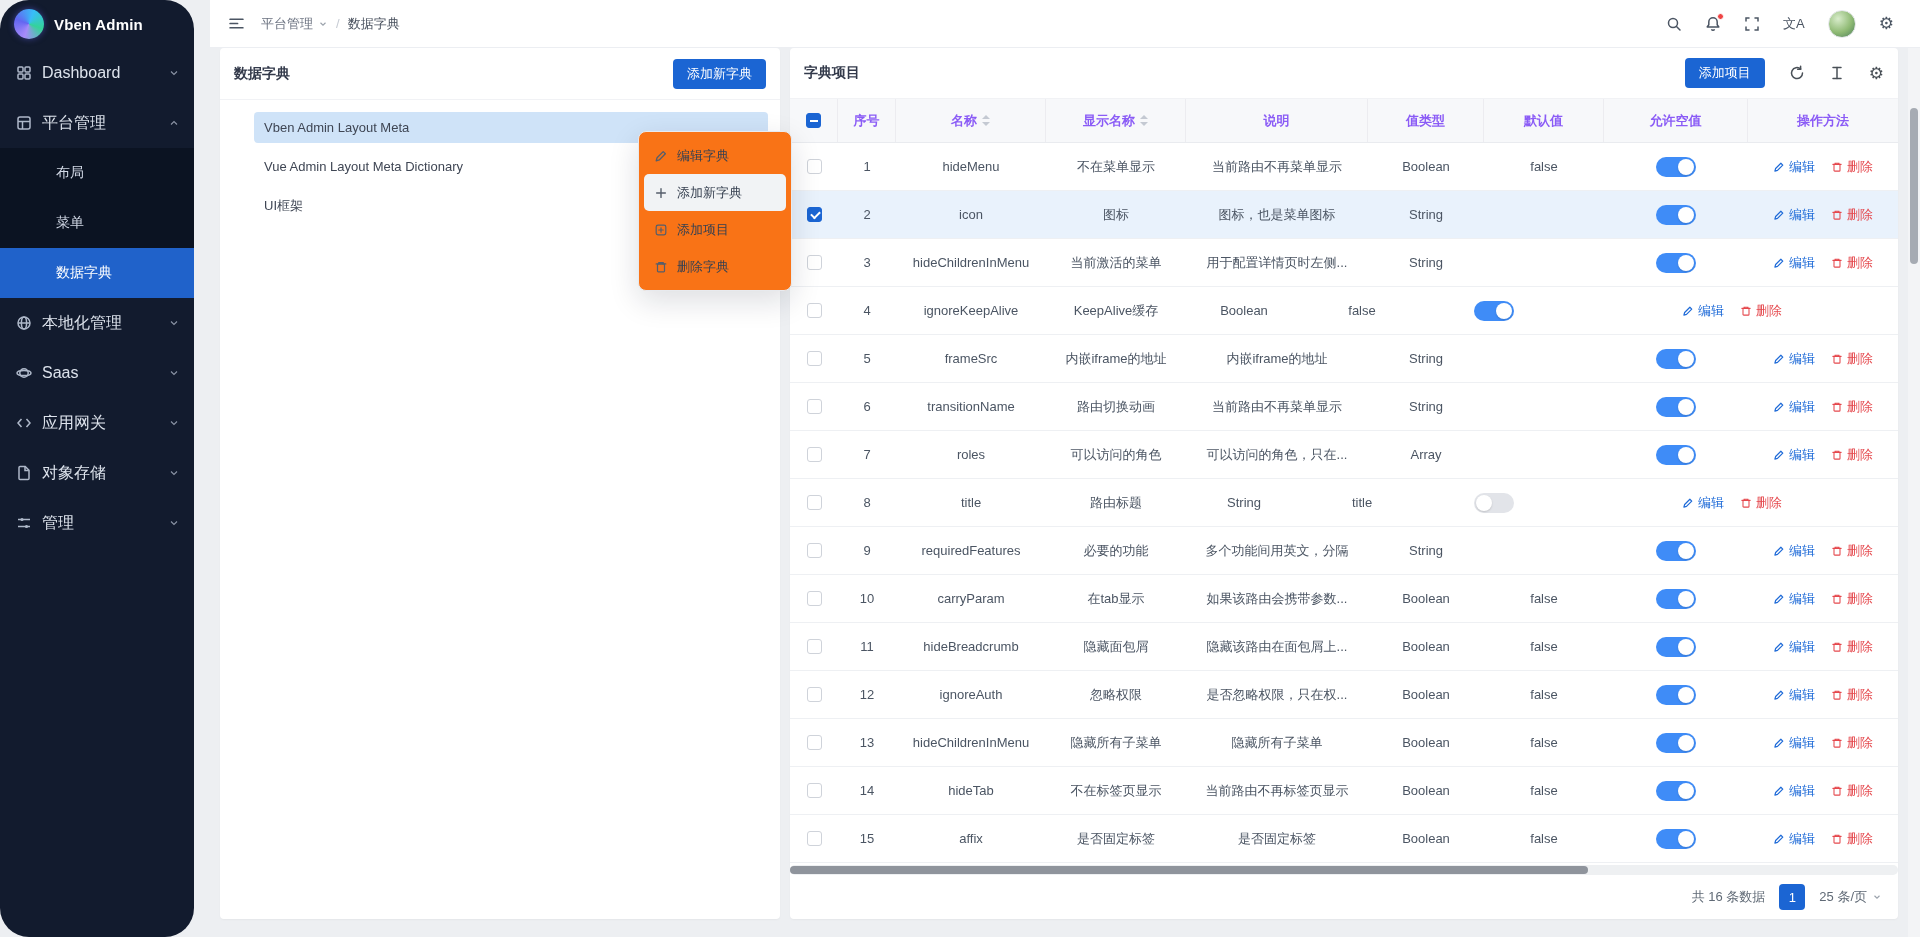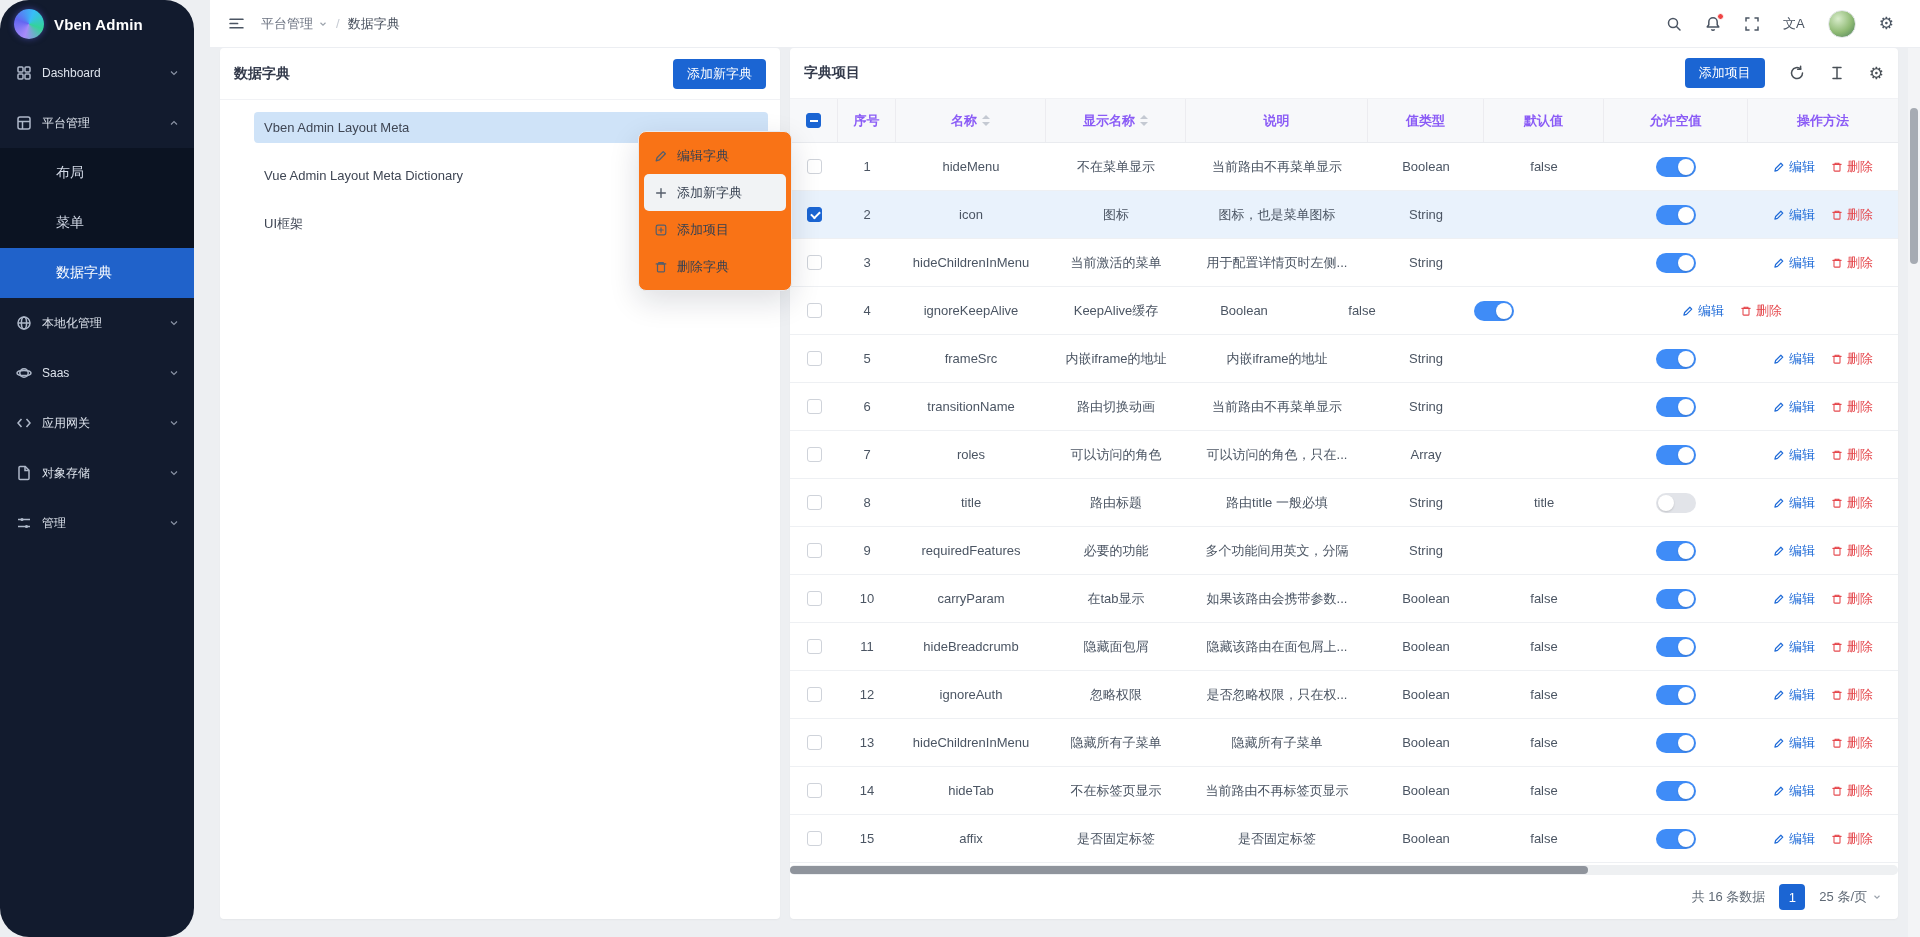--- a/index.html
+++ b/index.html
@@ -10,21 +10,21 @@
     --primary:#1b65d3; --toggle-on:#3f8cf7; --danger:#e5484d; --link:#1f6bd8;
     --side-bg:#121b2e; --side-sub:#0b1322; --side-active:#2062ca;
   }
   svg { display:block; }
 
   
   .sidebar { position:absolute; left:0; top:0; bottom:0; width:194px; background:var(--side-bg); z-index:10;border-radius:29px; }
   .logo { height:48px; display:flex; align-items:center; gap:10px; padding:0 14px; cursor:pointer; }
   .logo-mark { width:30px; height:30px; border-radius:50%; background:conic-gradient(from 20deg,#38bdf8,#34d399,#a78bfa,#6366f1,#38bdf8); box-shadow:0 0 6px rgba(99,102,241,.5); }
   .logo-text { color:#fff; font-size:15px; font-weight:bold; letter-spacing:.2px; }
-  .side-item { height:50px; display:flex; align-items:center; gap:10px; padding:0 14px 0 16px; color:#dde3ec; font-size:12px; cursor:pointer; }
+  .side-item { height:50px; display:flex; align-items:center; gap:10px; padding:0 14px 0 16px; color:#dde3ec; font-size:16px; cursor:pointer; }
   .side-item .sicon { color:#aeb8c9; }
   .side-item .lbl { flex:1; white-space:nowrap; overflow:hidden; }
   .chev { color:#8b94a5; }
   .chev.up svg { transform:rotate(180deg); }
   .submenu { background:var(--side-sub); }
   .sub-item { height:50px; display:flex; align-items:center; padding-left:56px; color:#d2d9e6; font-size:14px; cursor:pointer; }
   .sub-item.active { background:var(--side-active); color:#fff; }
 
   
   .topbar { position:absolute; left:210px; right:0; top:0; height:48px; background:#fff; border-bottom:1px solid #eceef2; display:flex; align-items:center; padding:0 26px 0 18px; z-index:5; }
@@ -43,21 +43,21 @@
   
   .content { position:absolute; left:210px; top:48px; right:12px; bottom:18px; display:flex; gap:10px; padding:0 10px; }
   .panel { background:#fff; border-radius:4px; box-shadow:0 1px 2px rgba(0,0,0,.04); }
   .panel-head { height:52px; display:flex; align-items:center; justify-content:space-between; padding:0 14px; border-bottom:1px solid #f1f2f5; }
   .panel-title { font-size:14px; color:#32394a; font-weight:bold; }
   .btn-primary { background:var(--primary); color:#fff; border:none; height:30px; padding:0 14px; border-radius:4px; font-size:13px; font-family:inherit; cursor:pointer; display:inline-flex; align-items:center; }
 
   
   .left-panel { width:560px; flex:0 0 560px; display:flex; flex-direction:column; }
   .dict-list { padding:12px 12px 0 34px; }
-  .dict-item { height:31px; display:flex; align-items:center; padding:0 10px; border-radius:4px; color:#3f4654; cursor:pointer; margin-bottom:17px; }
+  .dict-item { height:31px; display:flex; align-items:center; padding:0 10px; border-radius:4px; color:#3f4654; cursor:pointer; margin-bottom:8px; }
   .dict-item.selected { background:#cfe3f8; }
 
   
   .ctx-menu { position:absolute; left:638px; top:131px; width:154px; background:#f97316; border:1px solid #e8eaee; border-radius:8px; box-shadow:0 10px 30px rgba(15,23,42,.14); padding:5px; z-index:40; }
   .ctx-item { height:37px; display:flex; align-items:center; gap:9px; padding:0 10px; border-radius:5px; color:#374151; cursor:pointer; }
   .ctx-item.hover { background:#f1f3f5; }
   .ctx-item .cicon { color:#555e6b; display:flex; }
 
   
   .right-panel { flex:1; display:flex; flex-direction:column; overflow:hidden; }
@@ -572,21 +572,20 @@
           </div>
         </div>
 
         <div class="trow">
           <div class="td col-check">
             <span class="cb"></span>
           </div>
           <div class="td col-index">8</div>
           <div class="td col-name">title</div>
           <div class="td col-display">路由标题</div>
-          <div class="td col-desc">路由title 一般必填</div>
           <div class="td col-type">String</div>
           <div class="td col-default">title</div>
           <div class="td col-null">
             <span class="toggle off">
               <span class="knob"></span>
             </span>
           </div>
           <div class="td col-actions">
             <a class="link edit">
               <svg width="12" height="12" viewBox="0 0 16 16" fill="none" stroke="currentColor" stroke-width="1.6" stroke-linejoin="round">

